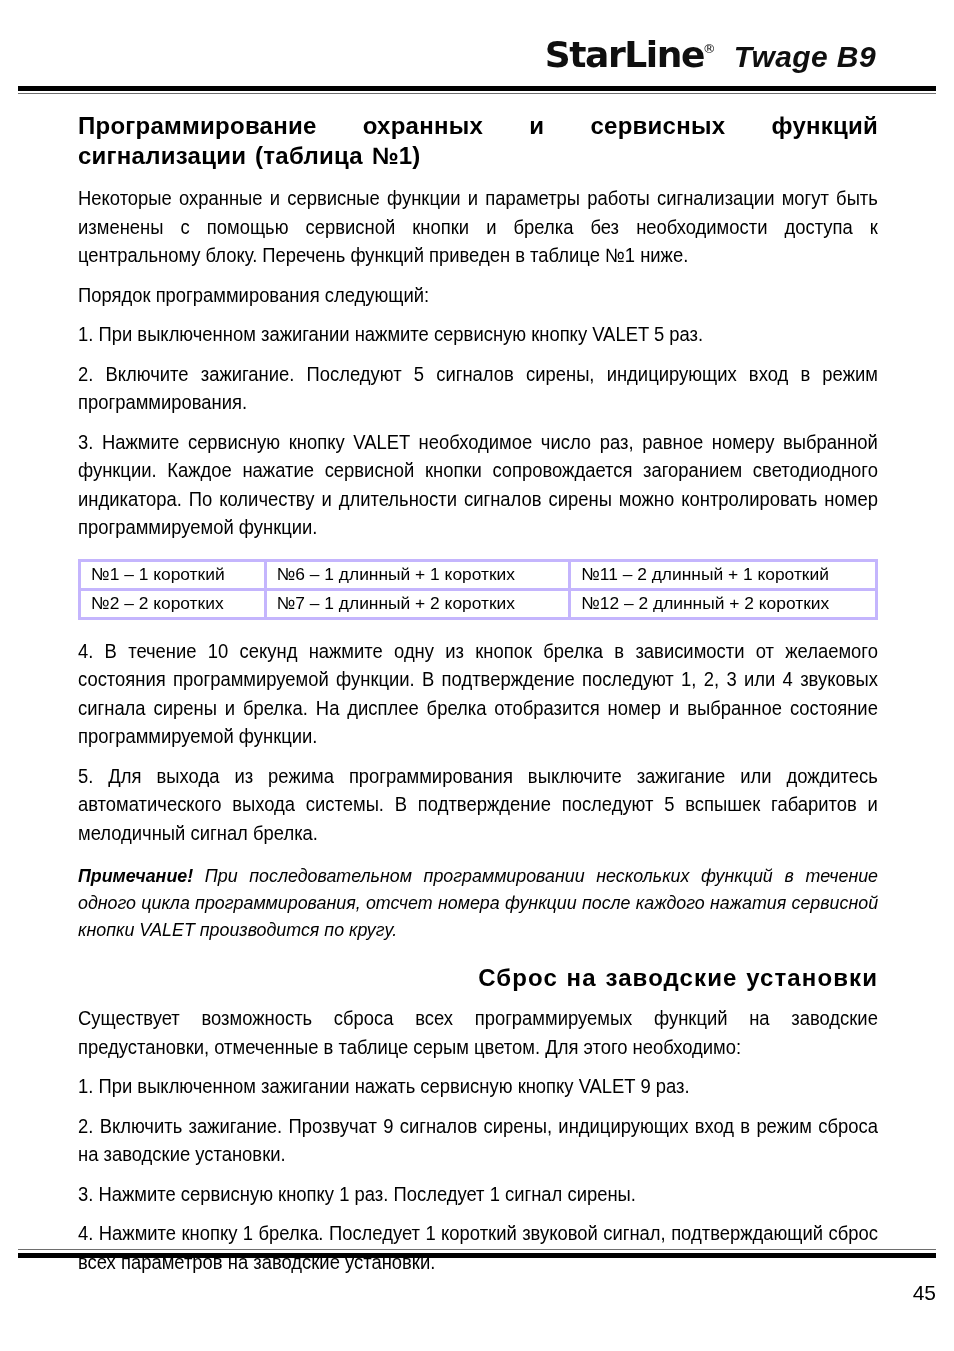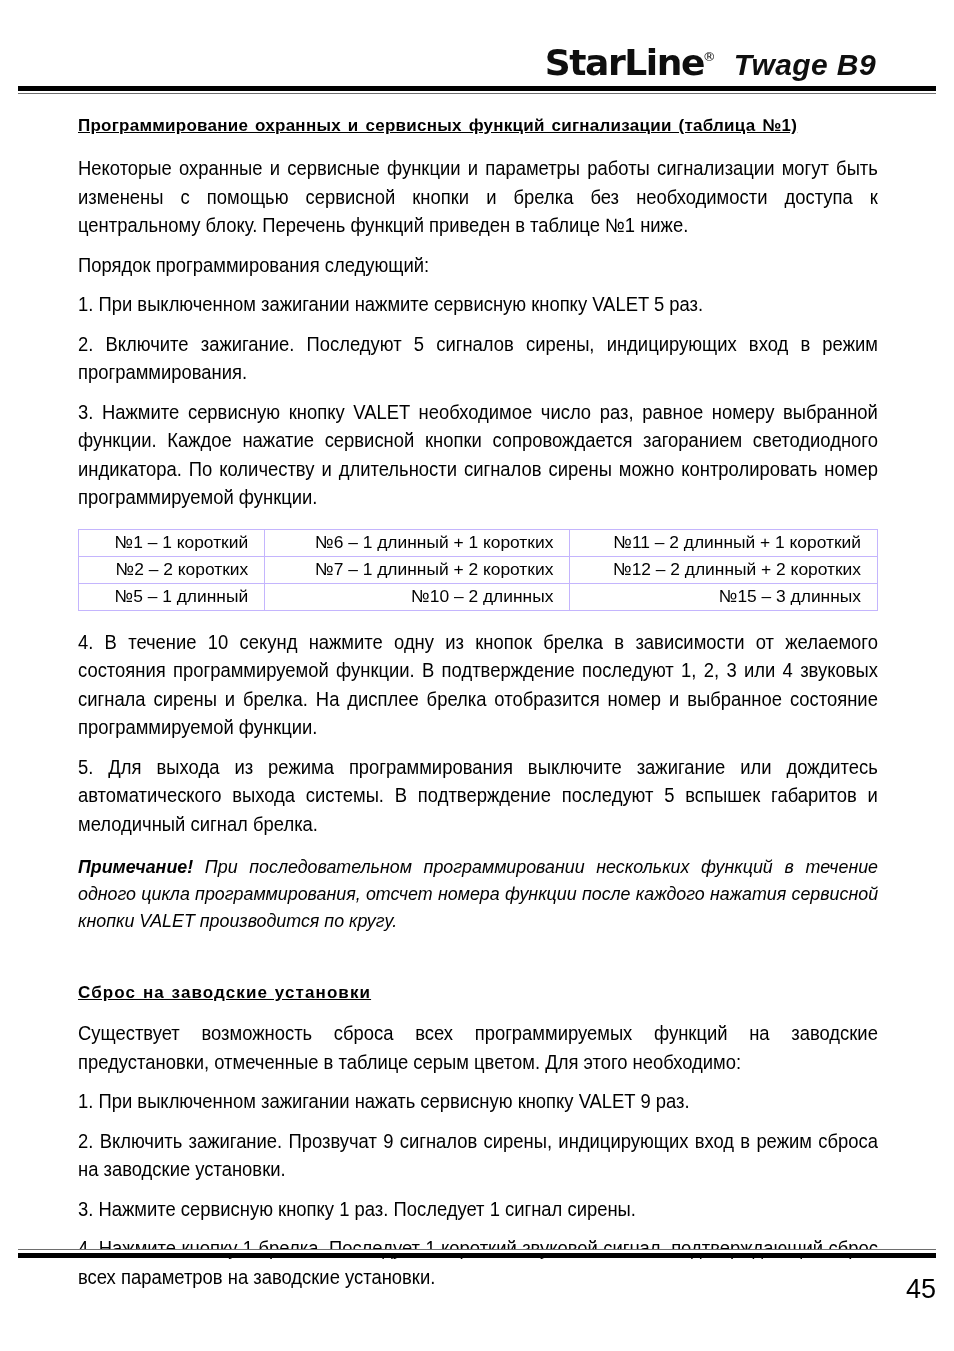--- a/index.html
+++ b/index.html
@@ -28,21 +28,21 @@
 
   
   .header {
     position: relative;
     height: 58px;
     padding-top: 34px;
   }
   .brand {
     position: absolute;
     right: 18px;
-    top: 46px;
+    top: 38px;
     display: flex;
     align-items: baseline;
     white-space: nowrap;
   }
   .brand-star {
     font-family: "DejaVu Sans", sans-serif;
     font-weight: bold;
     font-size: 35px;
     letter-spacing: -1.4px;
     line-height: 1;
@@ -109,32 +109,31 @@
   .content {
     position: absolute;
     left: 78px;
     right: 76px;
     top: 105px;
   }
 
   h1.section-title {
     font-family: "Liberation Sans", sans-serif;
     font-weight: bold;
-    font-size: 17px;
+    font-size: 24px;
     line-height: 30px;
     letter-spacing: 0.25px;
     margin: 6px 0 14px 0;
     text-align: justify;
     word-spacing: 2px;
-    text-decoration: underline;
   }
   h1.section-title.second {
-    margin: 44px 0 12px 0;
+    margin: 20px 0 12px 0;
     letter-spacing: 1.1px;
-    text-align: left;
+    text-align: right;
     word-spacing: 1px;
   }
 
   p.body {
     font-family: "Liberation Sans", sans-serif;
     font-size: 19.3px;
     line-height: 28.5px;
     margin: 0 0 11px 0;
     text-align: justify;
     transform: scaleX(0.955);
@@ -160,40 +159,39 @@
   }
 
   
   .sig-table {
     border-collapse: collapse;
     width: 100%;
     margin: 16px 0 18px 0;
     table-layout: fixed;
   }
   .sig-table td {
-    border: 1px solid #c4b5fd;
+    border: 3px solid #c4b5fd;
     font-family: "Liberation Sans", sans-serif;
     font-size: 17.4px;
     line-height: 21px;
     padding: 2px 16px 3px 10px;
     white-space: nowrap;
     vertical-align: middle;
-    text-align: right;
   }
   .sig-table col.c1 { width: 23.3%; }
   .sig-table col.c2 { width: 38.2%; }
   .sig-table col.c3 { width: 38.5%; }
 
   
   .page-number {
     position: absolute;
     right: 18px;
     bottom: 48px;
     font-family: "Liberation Sans", sans-serif;
-    font-size: 27px;
+    font-size: 21px;
     line-height: 1;
     color: #000000;
   }
 </style>
 </head>
 <body>
 
 <div class="page">
 
   <div class="header">
@@ -230,25 +228,20 @@
         <tr>
           <td>№1 – 1 короткий</td>
           <td>№6 – 1 длинный + 1 коротких</td>
           <td>№11 – 2 длинный + 1 короткий</td>
         </tr>
         <tr>
           <td>№2 – 2 коротких</td>
           <td>№7 – 1 длинный + 2 коротких</td>
           <td>№12 – 2 длинный + 2 коротких</td>
         </tr>
-        <tr>
-          <td>№5 – 1 длинный</td>
-          <td>№10 – 2 длинных</td>
-          <td>№15 – 3 длинных</td>
-        </tr>
       </tbody>
     </table>
 
     <p class="body">4. В течение 10 секунд нажмите одну из кнопок брелка в зависимости от желаемого состояния программируемой функции. В подтверждение последуют 1, 2, 3 или 4 звуковых сигнала сирены и брелка. На дисплее брелка отобразится номер и выбранное состояние программируемой функции.</p>
     <p class="body">5. Для выхода из режима программирования выключите зажигание или дождитесь автоматического выхода системы. В подтверждение последуют 5 вспышек габаритов и мелодичный сигнал брелка.</p>
 
     <p class="note"><span class="note-label">Примечание!</span><span> При последовательном программировании нескольких функций в течение одного цикла программирования, отсчет номера функции после каждого нажатия сервисной кнопки VALET производится по кругу.</span></p>
 
     <h1 class="section-title second">Сброс на заводские установки</h1>
 

